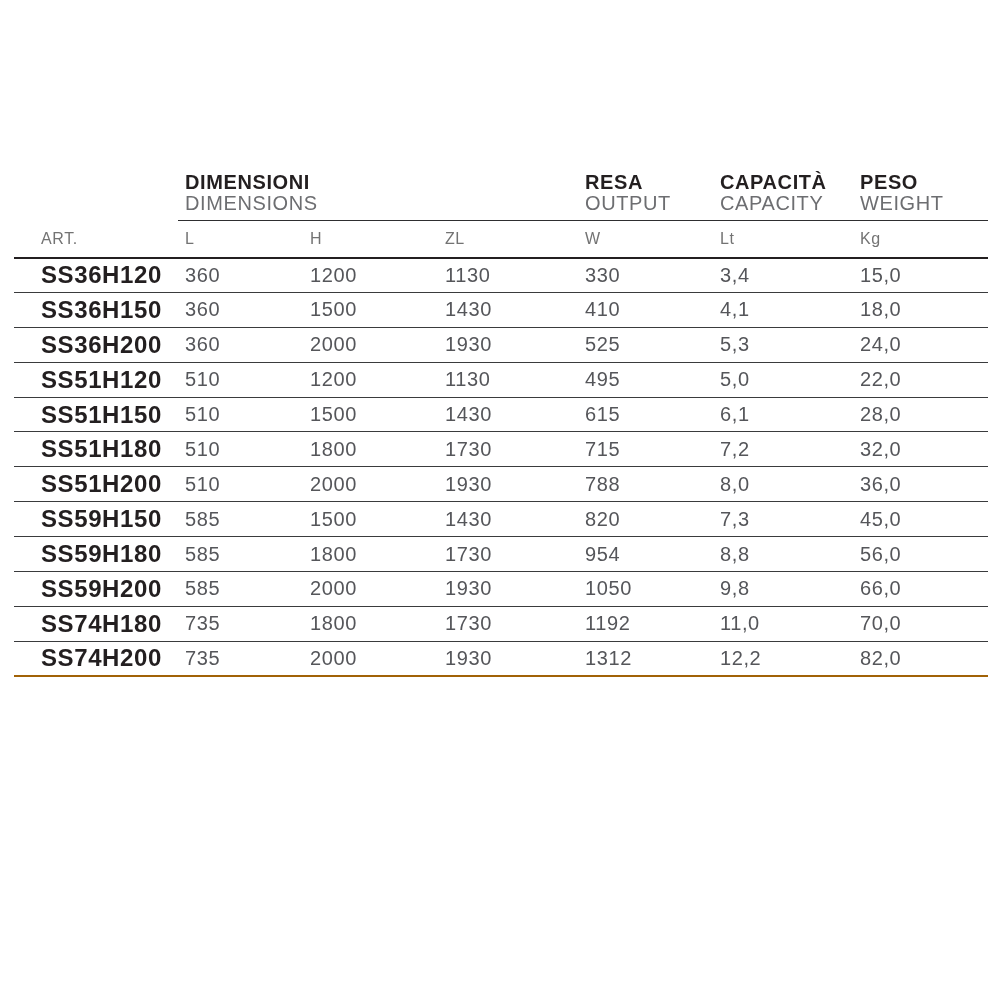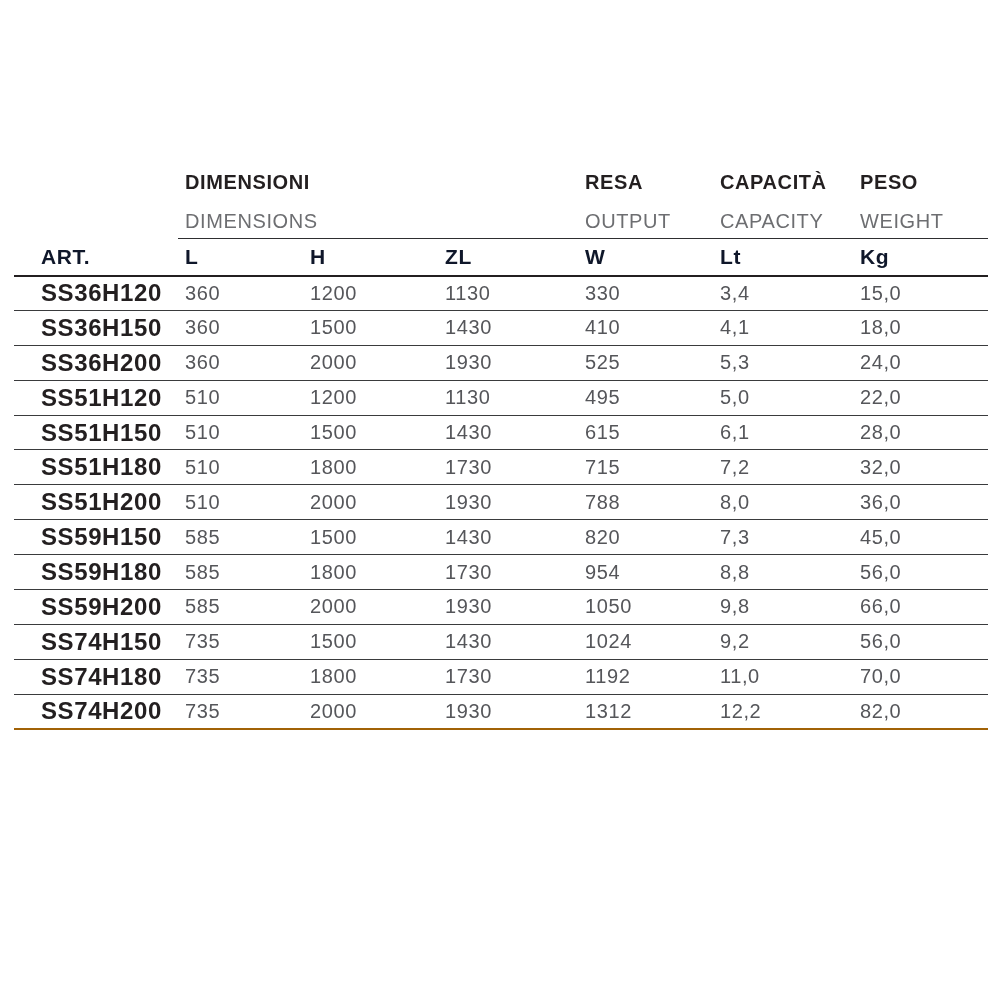--- a/index.html
+++ b/index.html
@@ -23,31 +23,31 @@
   
   tr.group-row td { vertical-align: bottom; padding: 0 0 6px 7px; }
   tr.group-row td.grp { border-bottom: 1.5px solid #2e2e30; }
   tr.group-row td.art-spacer { border-bottom: none; }
   .grp-title {
     font-size: 20px; font-weight: 700; letter-spacing: 0.6px;
     color: #231f20; line-height: 21px; white-space: nowrap;
   }
   .grp-subtitle {
     font-size: 20px; font-weight: 400; letter-spacing: 0.6px;
-    color: #6d6e71; line-height: 21px; white-space: nowrap; margin-top: 18px;
+    color: #6d6e71; line-height: 21px; white-space: nowrap;
   }
   
   tr.unit-row th {
     height: 37px;
     text-align: left;
     vertical-align: middle;
-    font-size: 21px;
-    font-weight: 700;
+    font-size: 16px;
+    font-weight: 400;
     letter-spacing: 0.6px;
-    color: #0f172a;
+    color: #737373;
     padding-left: 7px;
     border-bottom: 2.5px solid #231f20;
     white-space: nowrap;
   }
   tr.unit-row th.first { padding-left: 27px; }
   
   tbody tr { height: 34.9px; }
   tbody td {
     vertical-align: middle;
     padding-left: 7px;
@@ -198,29 +198,20 @@
         <tr>
           <td class="code">SS59H200</td>
           <td class="val">585</td>
           <td class="val">2000</td>
           <td class="val">1930</td>
           <td class="val">1050</td>
           <td class="val">9,8</td>
           <td class="val">66,0</td>
         </tr>
         <tr>
-          <td class="code">SS74H150</td>
-          <td class="val">735</td>
-          <td class="val">1500</td>
-          <td class="val">1430</td>
-          <td class="val">1024</td>
-          <td class="val">9,2</td>
-          <td class="val">56,0</td>
-        </tr>
-        <tr>
           <td class="code">SS74H180</td>
           <td class="val">735</td>
           <td class="val">1800</td>
           <td class="val">1730</td>
           <td class="val">1192</td>
           <td class="val">11,0</td>
           <td class="val">70,0</td>
         </tr>
         <tr>
           <td class="code">SS74H200</td>

